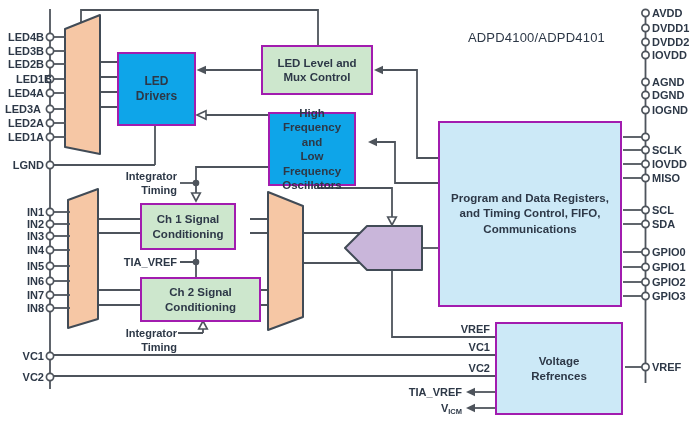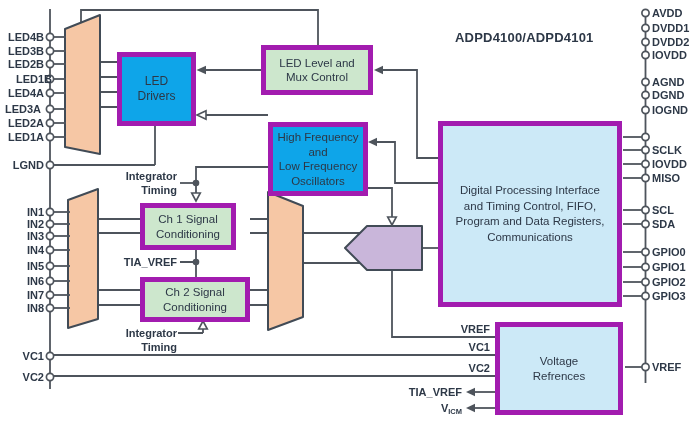--- a/index.html
+++ b/index.html
@@ -5,35 +5,35 @@
   html,body{margin:0;padding:0;background:#ffffff;}
   #canvas{
     position:relative;width:697px;height:422px;background:#ffffff;
     font-family:"Liberation Sans",sans-serif;overflow:hidden;
     -webkit-font-smoothing:antialiased;
   }
   #wires{position:absolute;left:0;top:0;width:697px;height:422px;}
   .block{
     position:absolute;display:flex;flex-direction:column;justify-content:center;
     align-items:center;text-align:center;
-    border:5px solid #a21caf;box-sizing:border-box;
-    font-weight:400;color:#2d3847;
+    border:2px solid #a21caf;box-sizing:border-box;
+    font-weight:700;color:#2d3847;
   }
   .blue{background:#0ea5e9;}
   .lightblue{background:#cce9f7;}
   .green{background:#cde7cd;}
   .fs12{font-size:12px;line-height:15px;}
   .fs115{font-size:11.5px;line-height:14.5px;}
   .adc-label{
     position:absolute;display:flex;align-items:center;justify-content:center;
     font-weight:700;color:#2d3847;font-size:12.5px;
   }
   .title{
-    position:absolute;font-weight:700;color:#2d3847;font-size:13px;
-    text-align:left;letter-spacing:.2px;
+    position:absolute;font-weight:400;color:#2d3847;font-size:13px;
+    text-align:right;letter-spacing:.2px;
   }
   .slabel{
     position:absolute;font-weight:700;color:#2d3847;font-size:11px;line-height:14px;
   }
   .pin-label{
     position:absolute;font-weight:700;color:#2d3847;font-size:11px;line-height:14px;
     white-space:nowrap;
   }
   .pin-left{left:2px;width:42px;text-align:right;}
   .pin-right{left:652px;width:48px;text-align:left;}
@@ -189,38 +189,37 @@
   </svg>
 
   <div class="block blue fs12" style="left:117px;top:52px;width:79px;height:74px;">
       <div>LED</div>
       <div>Drivers</div>
     </div>
   <div class="block green fs115" style="left:261px;top:45px;width:112px;height:50px;">
       <div>LED Level and</div>
       <div>Mux Control</div>
     </div>
-  <div class="block blue fs115" style="left:268px;top:122px;width:100px;height:74px;">
+  <div class="block blue fs115" style="left:268px;top:112px;width:88px;height:74px;">
       <div>High Frequency</div>
       <div>and</div>
       <div>Low Frequency</div>
       <div>Oscillators</div>
     </div>
   <div class="block green fs115" style="left:140px;top:203px;width:96px;height:47px;">
       <div>Ch 1 Signal</div>
       <div>Conditioning</div>
     </div>
-  <div class="block green fs115" style="left:140px;top:277px;width:110px;height:45px;">
+  <div class="block green fs115" style="left:140px;top:277px;width:121px;height:45px;">
       <div>Ch 2 Signal</div>
       <div>Conditioning</div>
     </div>
   <div class="block lightblue fs115" style="left:438px;top:121px;width:184px;height:186px;line-height:15.5px;">
-      <div>Digital Processing Interface</div>
+      <div>Program and Data Registers,</div>
       <div>and Timing Control, FIFO,</div>
-      <div>Program and Data Registers,</div>
       <div>Communications</div>
     </div>
   <div class="block lightblue fs115" style="left:495px;top:322px;width:128px;height:93px;">
       <div>Voltage</div>
       <div>Refrences</div>
     </div>
 
   <div class="title" style="left:455px;top:30px;width:150px;">ADPD4100/ADPD4101</div>
 
   <div class="slabel tr" style="left:107px;top:169px;width:70px;">

